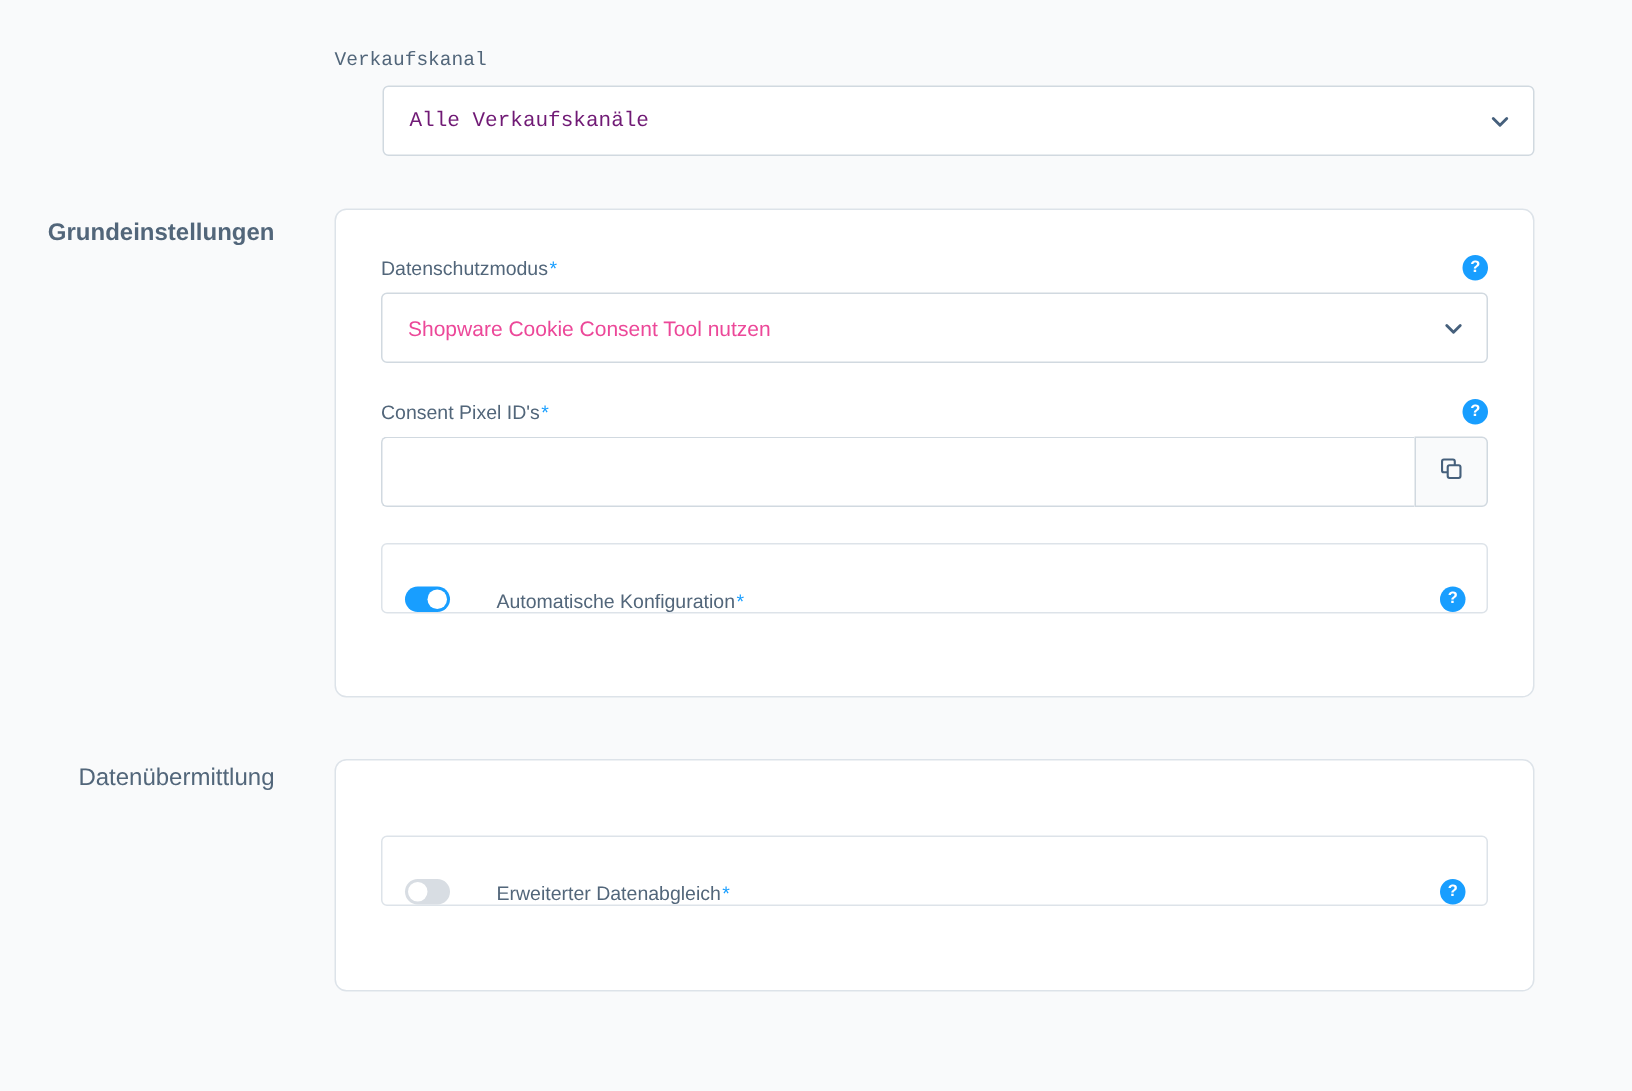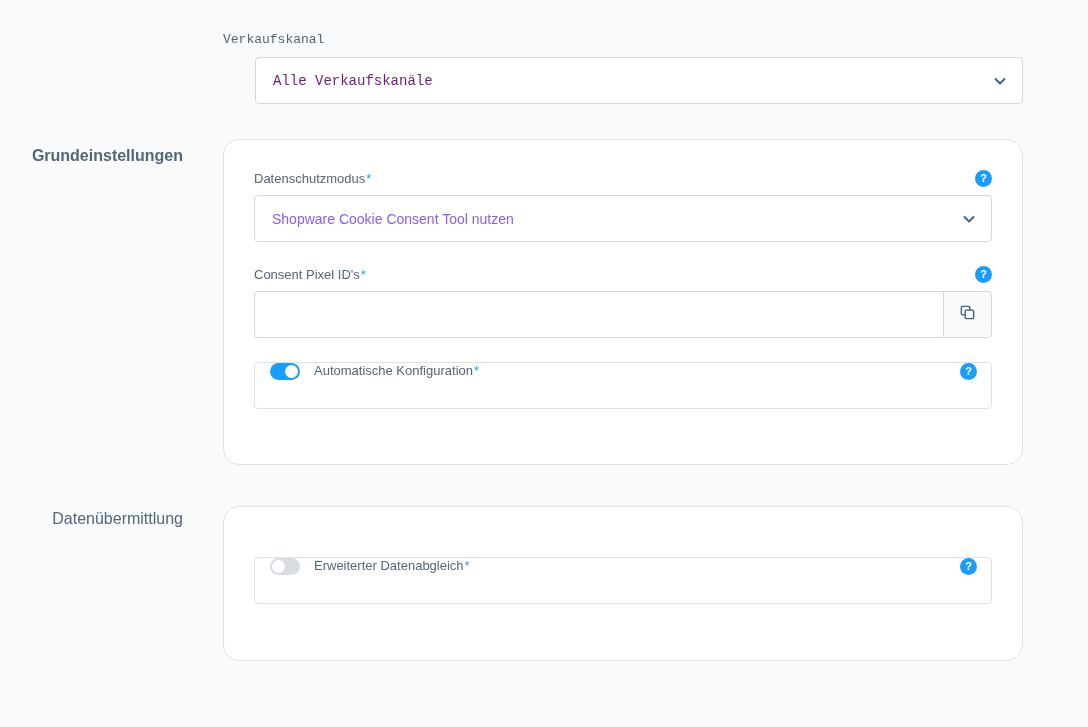--- a/index.html
+++ b/index.html
@@ -57,41 +57,41 @@
   .select-box {
     position: relative;
     height: 47px;
     background: #ffffff;
     border: 1px solid #d1d9e0;
     border-radius: 4px;
     display: flex;
     align-items: center;
     padding: 0 40px 0 17px;
     font-size: 14px;
-    color: #8b5cf6;
+    color: #ec4899;
   }
   .select-box.placeholder-text {
     color: #701a75;
     margin-left: 32px;
   }
   .chevron {
     position: absolute;
     right: 15px;
     top: 50%;
     transform: translateY(-50%);
     width: 14px;
     height: 14px;
     display: block;
   }
 
   
   .card {
     background: #ffffff;
     border: 1px solid #dde3e9;
-    border-radius: 16px;
+    border-radius: 8px;
   }
 
   #basic-card {
     position: absolute;
     left: 223px;
     top: 139px;
     width: 800px;
     height: 326px;
     padding: 30px;
   }
@@ -177,22 +177,23 @@
     cursor: pointer;
   }
 
   
   .switch-row {
     border: 1px solid #dde3e9;
     border-radius: 4px;
     background: #ffffff;
     height: 47px;
     display: flex;
-    align-items: flex-start;
+    align-items: flex-end;
     padding: 0 14px 0 15px;
+    gap: 17px;
   }
   .switch {
     position: relative;
     width: 30px;
     height: 17px;
     border-radius: 9px;
     flex: 0 0 30px;
     cursor: pointer;
     transition: background .15s;
   }

